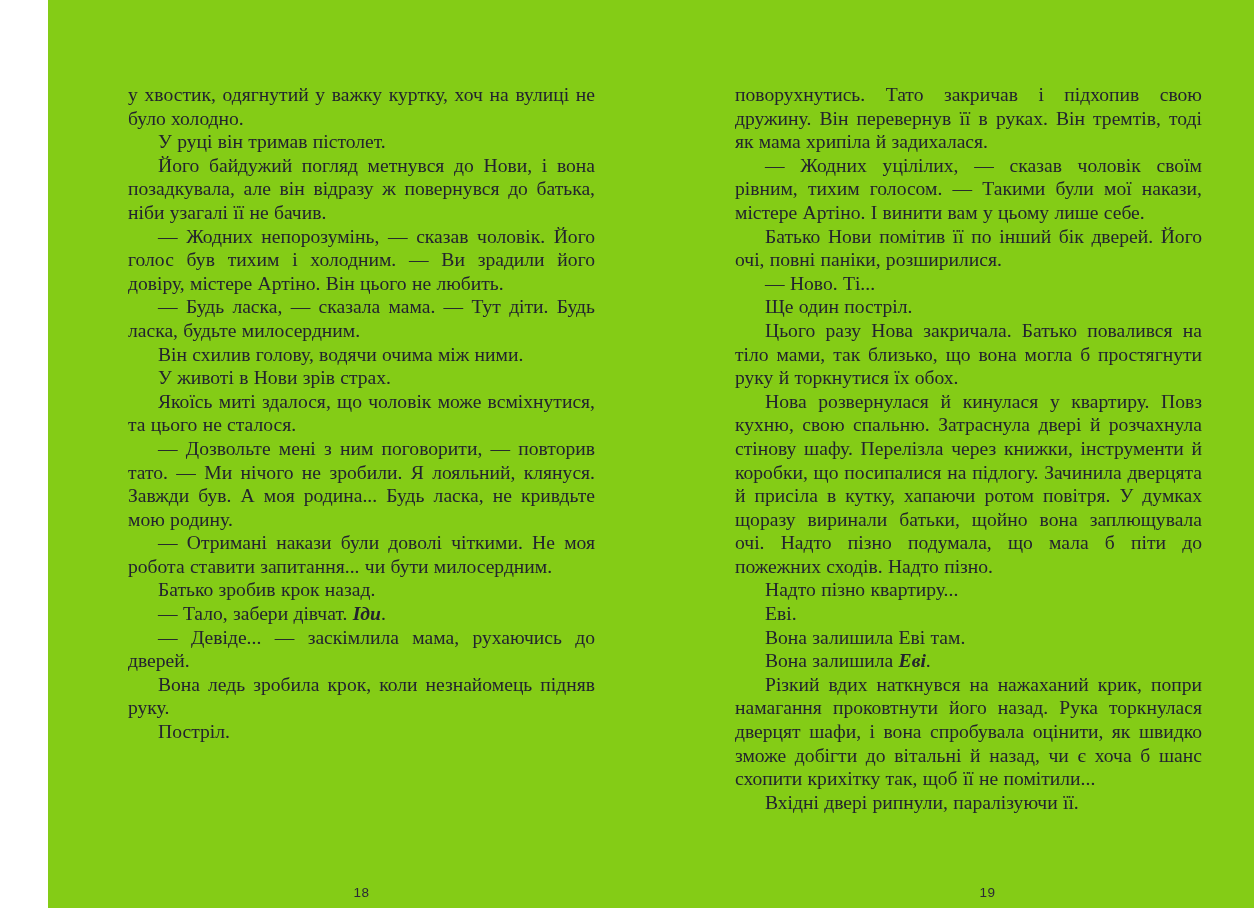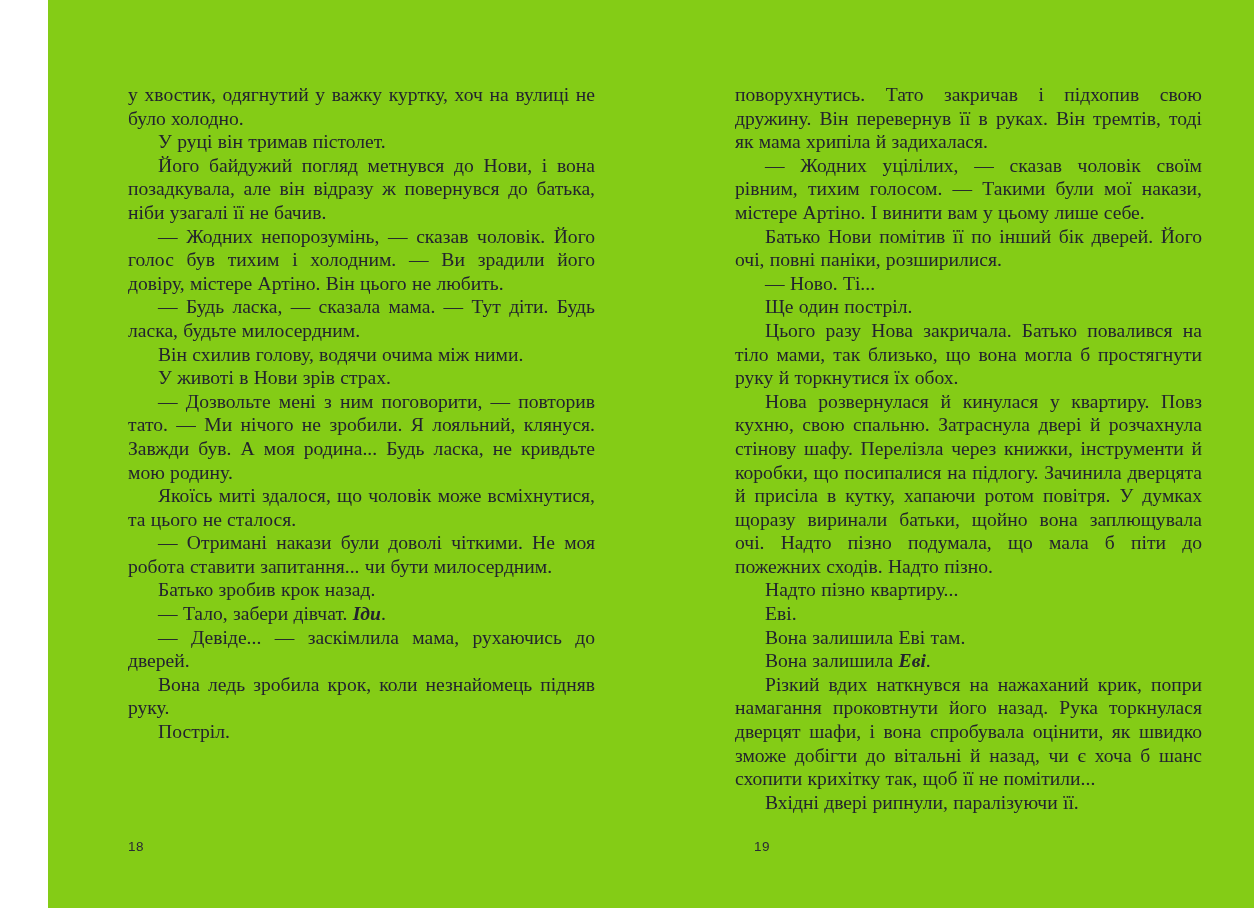--- a/index.html
+++ b/index.html
@@ -29,23 +29,23 @@
   .page-text--left  { left: 80px; }
   .page-text--right { left: 687px; }
   .page-text p {
     margin: 0;
     padding: 0;
   }
   .page-text p.indent { text-indent: 30px; }
   .page-text em { font-style: italic; font-weight: bold; }
   .folio {
     position: absolute;
-    top: 839px;
+    top: 885px;
     width: 467px;
-    text-align: left;
+    text-align: center;
     font-family: "Liberation Sans", "DejaVu Sans", sans-serif;
     font-size: 13.5px;
     letter-spacing: 0.5px;
     color: #2a2a35;
   }
   .folio--left  { left: 80px; }
   .folio--right { left: 706px; }
 </style>
 </head>
 <body>
@@ -53,22 +53,22 @@
 <div class="spread">
 
   <div class="page-text page-text--left">
       <p><span>у хвостик, одягнутий у важку куртку, хоч на вулиці не було холодно.</span></p>
       <p class="indent"><span>У руці він тримав пістолет.</span></p>
       <p class="indent"><span>Його байдужий погляд метнувся до Нови, і вона позадкувала, але він відразу ж повернувся до батька, ніби узагалі її не бачив.</span></p>
       <p class="indent"><span>— Жодних непорозумінь, — сказав чоловік. Його голос був тихим і холодним. — Ви зрадили його довіру, містере Артіно. Він цього не любить.</span></p>
       <p class="indent"><span>— Будь ласка, — сказала мама. — Тут діти. Будь ласка, будьте милосердним.</span></p>
       <p class="indent"><span>Він схилив голову, водячи очима між ними.</span></p>
       <p class="indent"><span>У животі в Нови зрів страх.</span></p>
+      <p class="indent"><span>Якоїсь миті здалося, що чоловік може всміхнутися, та цього не сталося.</span></p>
       <p class="indent"><span>— Дозвольте мені з ним поговорити, — повторив тато. — Ми нічого не зробили. Я лояльний, клянуся. Завжди був. А моя родина... Будь ласка, не кривдьте мою родину.</span></p>
-      <p class="indent"><span>Якоїсь миті здалося, що чоловік може всміхнутися, та цього не сталося.</span></p>
       <p class="indent"><span>— Отримані накази були доволі чіткими. Не моя робота ставити запитання... чи бути милосердним.</span></p>
       <p class="indent"><span>Батько зробив крок назад.</span></p>
       <p class="indent"><span>— Тало, забери дівчат. </span><em>Іди</em><span>.</span></p>
       <p class="indent"><span>— Девіде... — заскімлила мама, рухаючись до дверей.</span></p>
       <p class="indent"><span>Вона ледь зробила крок, коли незнайомець підняв руку.</span></p>
       <p class="indent"><span>Постріл.</span></p>
     </div>
 
   <div class="page-text page-text--right">
       <p><span>поворухнутись. Тато закричав і підхопив свою дружину. Він перевернув її в руках. Він тремтів, тоді як мама хрипіла й задихалася.</span></p>

